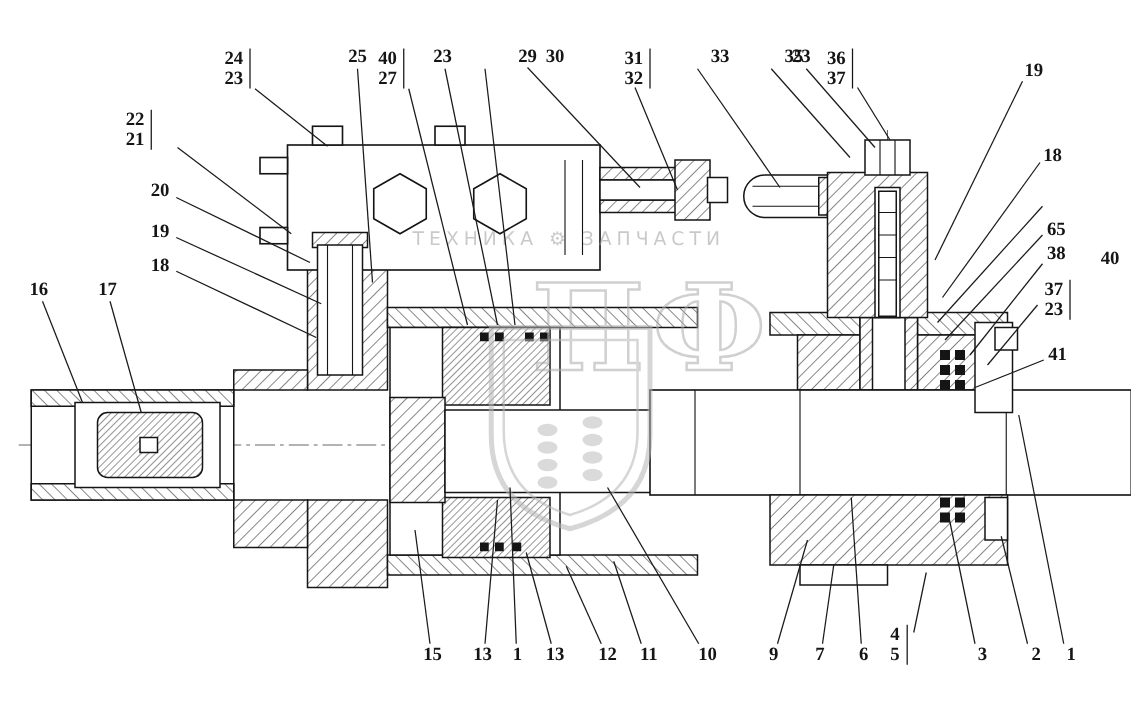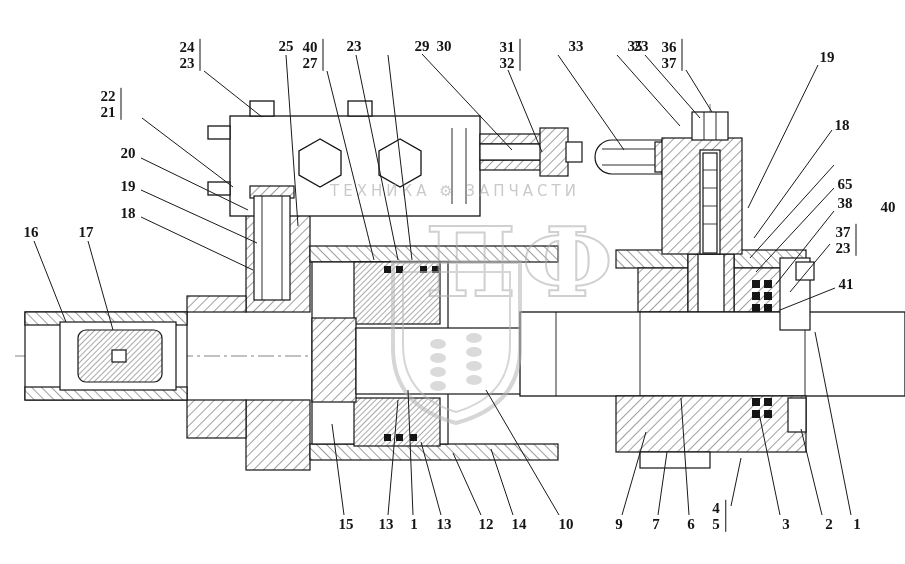--- a/index.html
+++ b/index.html
@@ -316,21 +316,21 @@
       <div class="callout" style="left: 414px; top: 524px;">
         <div>1</div>
       </div>
       <div class="callout" style="left: 444px; top: 524px;">
         <div>13</div>
       </div>
       <div class="callout" style="left: 486px; top: 524px;">
         <div>12</div>
       </div>
       <div class="callout" style="left: 519px; top: 524px;">
-        <div>14</div>
+        <div>11</div>
       </div>
       <div class="callout" style="left: 566px; top: 524px; text-align: center;">
         <div>10</div>
       </div>
       <div class="callout" style="left: 619px; top: 524px;">
         <div>9</div>
       </div>
       <div class="callout" style="left: 656px; top: 524px;">
         <div>7</div>
       </div>

